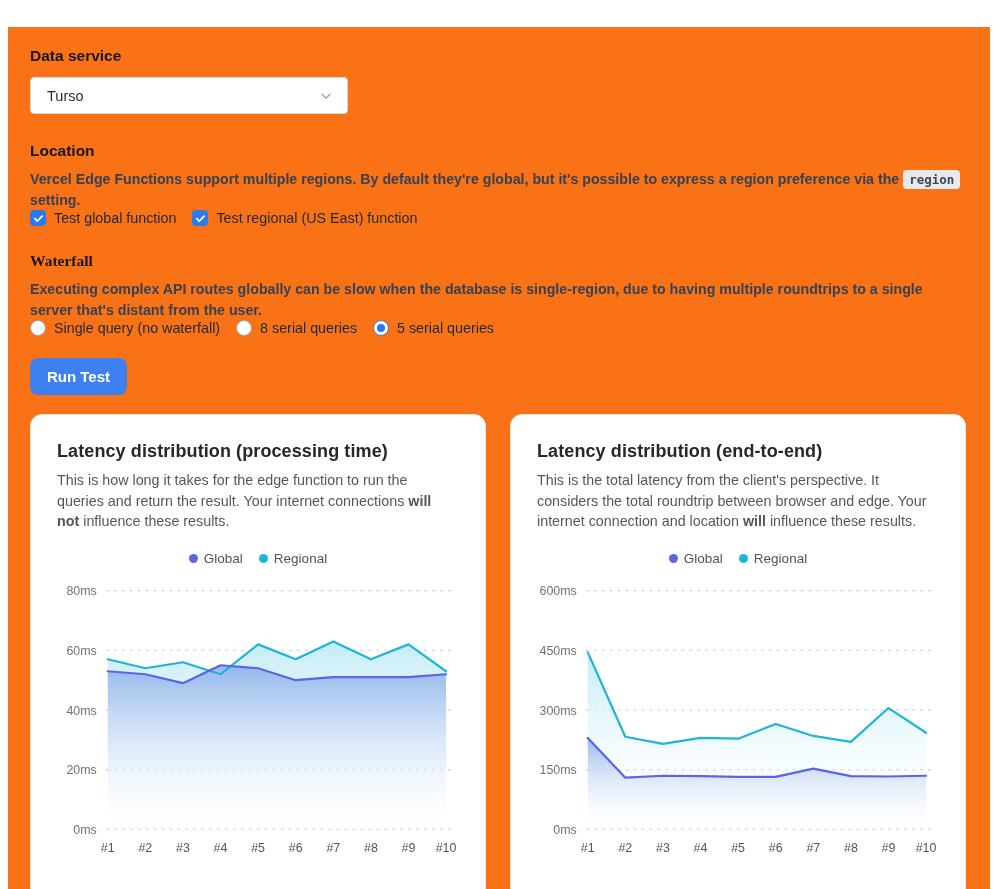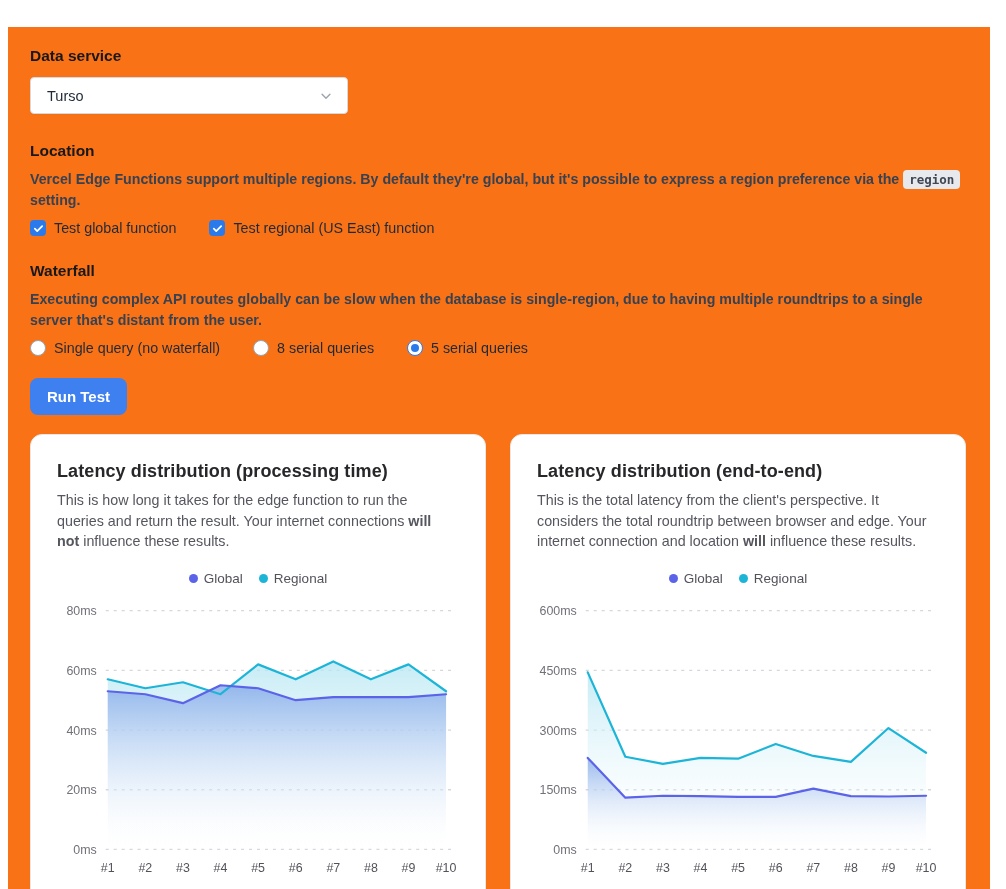--- a/index.html
+++ b/index.html
@@ -13,37 +13,37 @@
             border-radius:4px; display:flex; align-items:center; justify-content:space-between;
             padding:0 14px 0 16px; cursor:pointer; box-shadow:0 1px 2px rgba(0,0,0,.03); }
   .select-value { font-size:14.5px; color:#1f2937; }
   .chev { width:14px; height:14px; color:#9ca3af; }
 
   .para { margin-top:9px; font-size:14.2px; color:#374151; line-height:1.45; max-width:952px;font-weight:bold; }
   .code-chip { font-family:"DejaVu Sans Mono", monospace; font-size:12.5px; background:#e7e9ec;
                color:#3f4854; border-radius:4px; padding:2px 6px; }
 
   
-  .check-row, .radio-row { margin-top:10px; display:flex; align-items:center; gap:33px; }
+  .check-row, .radio-row { display:flex; align-items:center; gap:16px; }
   .check-item, .radio-item { display:flex; align-items:center; gap:8px; cursor:pointer; }
   .check-item span.lbl, .radio-item span.lbl { font-size:14.3px; color:#1f2937; }
   .checkbox { width:16px; height:16px; border-radius:4px; background:#2a7aec; display:flex;
               align-items:center; justify-content:center; flex:0 0 auto; }
   .checkbox svg { width:11px; height:11px; }
   .radio { width:16px; height:16px; border-radius:50%; border:1.5px solid #9aa1aa; background:#fff; flex:0 0 auto;
            display:flex; align-items:center; justify-content:center; }
   .radio.checked { border-color:#2a7aec; }
   .radio.checked::after { content:""; width:8px; height:8px; border-radius:50%; background:#2a7aec; }
 
   .run-btn { margin-top:22px; display:inline-block; background:#3f80f1; color:#ffffff; font-size:15px;
              font-weight:bold; border:none; border-radius:8px; padding:10px 17px; cursor:pointer;
              font-family:"Liberation Sans", sans-serif; }
 
   .sec { margin-top:28px; }
-  .sec-tight { margin-top:26px; }
+  .sec-tight { margin-top:26px;font-family:Liberation Serif, serif; }
 
   
   .cards { margin-top:19px; display:flex; gap:24px; width:936px; }
   .card { flex:1 1 0; background:#ffffff; border:1px solid #e7e8ea; border-radius:12px;
           padding:26px 26px 20px 26px; height:486px; box-shadow:0 1px 2px rgba(0,0,0,.02); }
   .card-title { font-size:18px; font-weight:bold; color:#27272a; letter-spacing:.1px; }
   .card-desc { margin-top:8px; font-size:14.3px; color:#55565e; line-height:1.42; max-width:398px; }
   .legend { margin-top:20px; display:flex; justify-content:center; align-items:center; gap:16px; }
   .legend-item { display:flex; align-items:center; gap:6px; }
   .legend-dot { width:9px; height:9px; border-radius:50%; }

